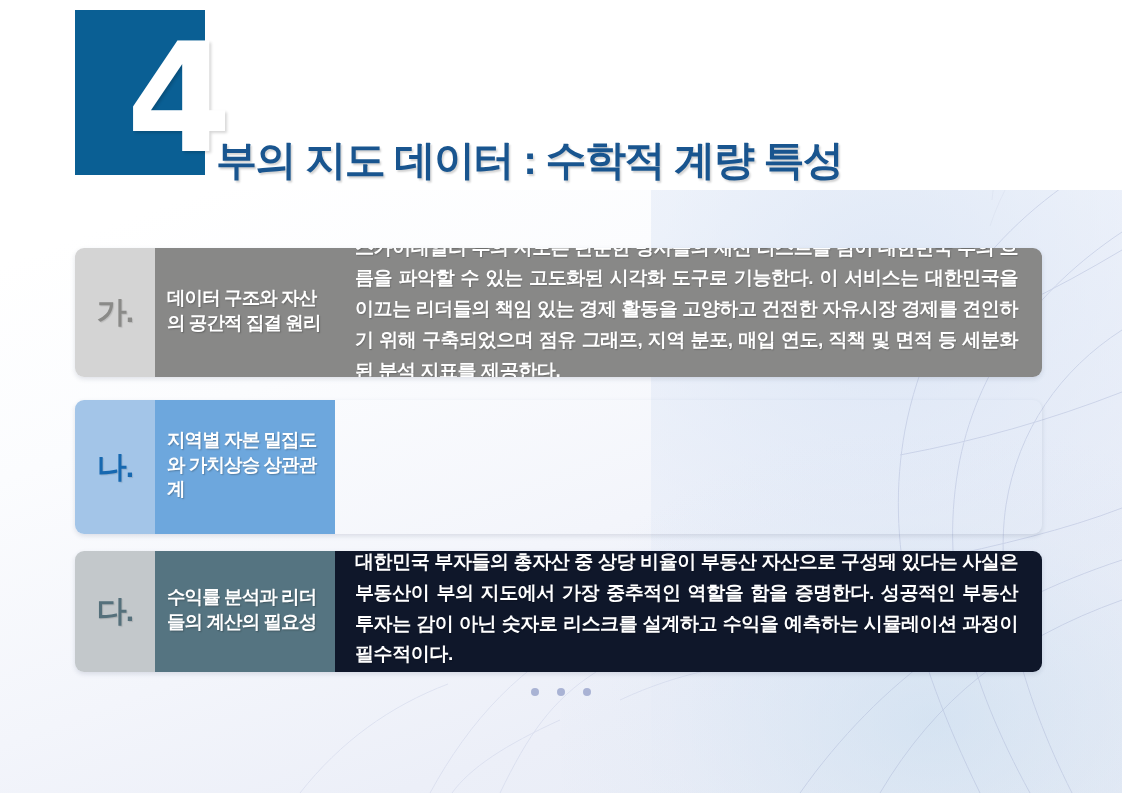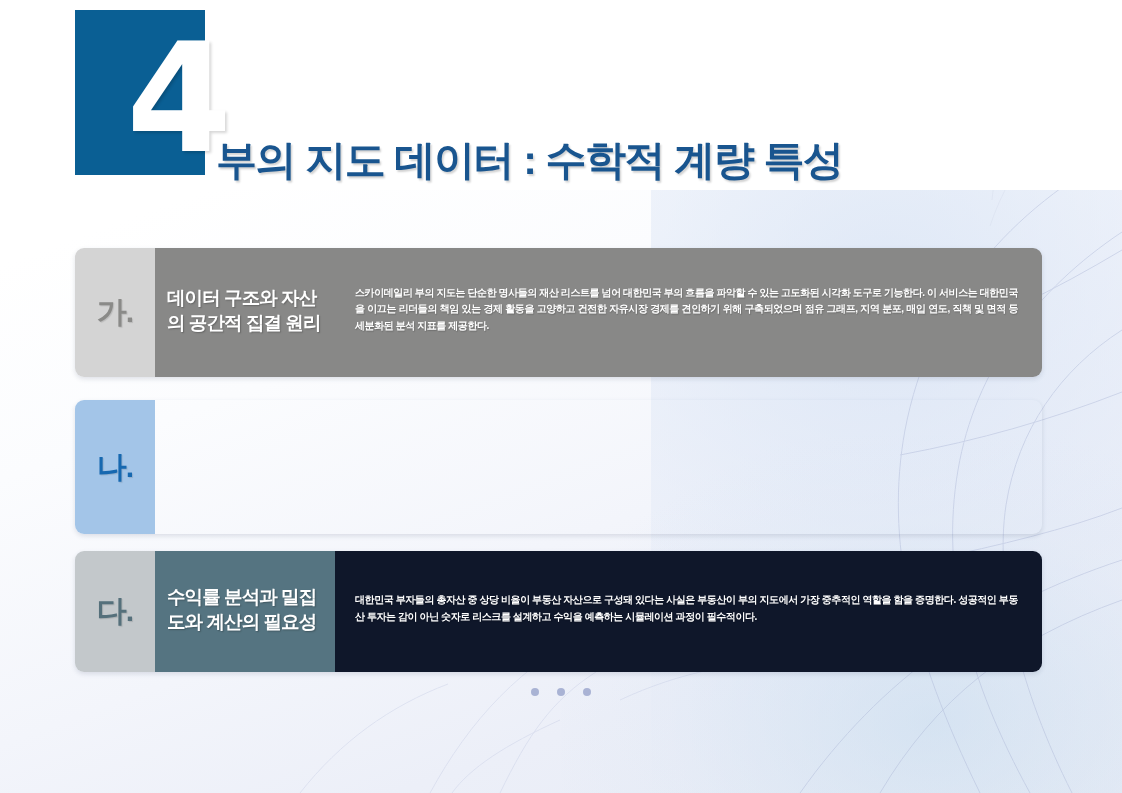--- a/index.html
+++ b/index.html
@@ -80,21 +80,21 @@
     color:#ffffff;
     font-size:18.5px; font-weight:700; line-height:1.34;
     letter-spacing:-.9px;
     text-shadow:1px 1px 1.5px rgba(0,0,0,.25);
   }
   .row-body {
     flex:1 1 auto;
     display:flex; align-items:center;
     padding:14px 24px 20px 20px;
     color:#ffffff;
-    font-size:10px; font-weight:700; line-height:1.62;
+    font-size:19px; font-weight:700; line-height:1.62;
     letter-spacing:-.42px;
     text-align:justify;
     text-shadow:.7px .7px 1.2px rgba(0,0,0,.22);
   }
 
   
   #row-1 { top:248px; height:129px; }
   #row-2 { top:400px; height:134px; }
   #row-3 { top:551px; height:121px; }
 
@@ -161,25 +161,26 @@
 <div id="rows">
 
   <div class="row" id="row-1">
     <div class="row-key">가.</div>
     <div class="row-title">데이터 구조와 자산의 공간적 집결 원리</div>
     <div class="row-body">스카이데일리 부의 지도는 단순한 명사들의 재산 리스트를 넘어 대한민국 부의 흐름을 파악할 수 있는 고도화된 시각화 도구로 기능한다. 이 서비스는 대한민국을 이끄는 리더들의 책임 있는 경제 활동을 고양하고 건전한 자유시장 경제를 견인하기 위해 구축되었으며 점유 그래프, 지역 분포, 매입 연도, 직책 및 면적 등 세분화된 분석 지표를 제공한다.</div>
   </div>
 
   <div class="row" id="row-2">
     <div class="row-key">나.</div>
+    <div class="row-title">지역별 자본 밀집도와 가치상승 상관관계</div>
   </div>
 
   <div class="row" id="row-3">
     <div class="row-key">다.</div>
-    <div class="row-title">수익률 분석과 밀집도와 계산의 필요성</div>
+    <div class="row-title">수익률 분석과 리더들의 계산의 필요성</div>
     <div class="row-body">대한민국 부자들의 총자산 중 상당 비율이 부동산 자산으로 구성돼 있다는 사실은 부동산이 부의 지도에서 가장 중추적인 역할을 함을 증명한다. 성공적인 부동산 투자는 감이 아닌 숫자로 리스크를 설계하고 수익을 예측하는 시뮬레이션 과정이 필수적이다.</div>
   </div>
 
 </div>
 
 <div id="footer-dots">
   <span class="dot"></span>
   <span class="dot"></span>
   <span class="dot"></span>
 </div>

